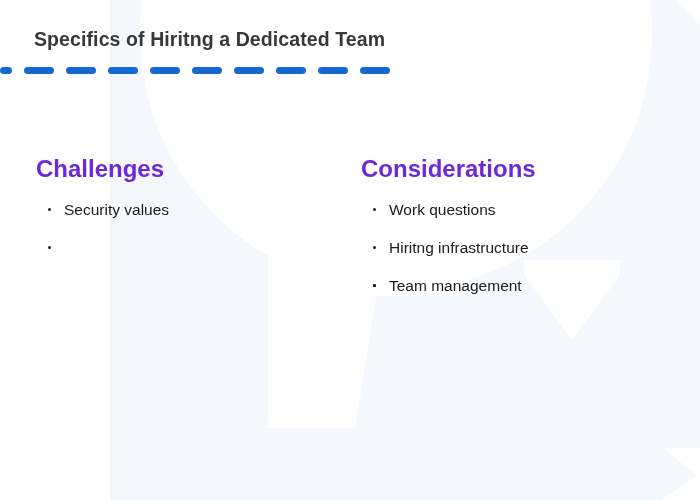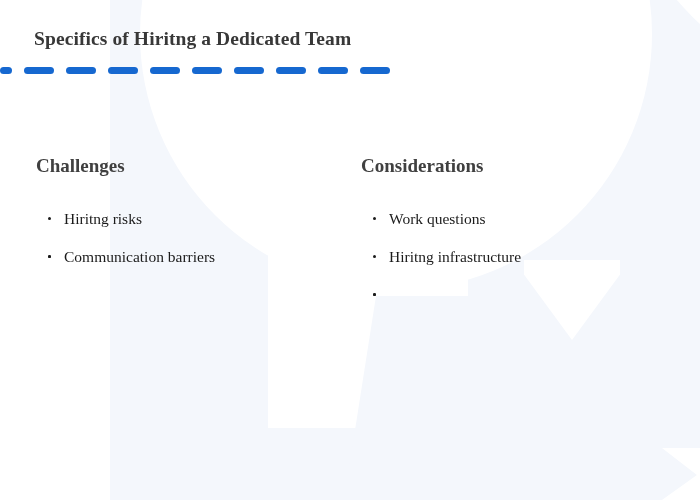--- a/index.html
+++ b/index.html
@@ -13,21 +13,20 @@
     font-family: "Liberation Sans", sans-serif;
     background: #ffffff;
     overflow: hidden;
   }
   #slide {
     position: relative;
     width: 700px;
     height: 500px;
     background: #ffffff;
     overflow: hidden;
-    font-family: Liberation Serif, serif;
   }
 
   
   .bg-layer {
     position: absolute;
     inset: 0;
     overflow: hidden;
     pointer-events: none;
   }
   
@@ -148,24 +147,24 @@
     width: 700px;
   }
   .col {
     position: absolute;
     top: 0;
   }
   .col-left  { left: 36px;  width: 290px; }
   .col-right { left: 361px; width: 310px; }
 
   .col-heading {
-    font-size: 19px;
+    font-size: 24px;
     font-weight: bold;
-    color: #404040;
-    margin: 0 0 32px 0;
+    color: #6d28d9;
+    margin: 0 0 17px 0;
     white-space: nowrap;
   }
   .bullet-list {
     list-style: none;
     margin: 0;
     padding: 0;
   }
   .bullet-item {
     position: relative;
     padding-left: 28px;
@@ -219,47 +218,44 @@
       <span class="dash d-long"></span>
     </div>
 
     <div class="columns">
 
       <div class="col col-left">
         <h2 class="col-heading">Challenges</h2>
         <ul class="bullet-list">
           <li class="bullet-item">
             <span class="bullet-dot"></span>
-            <span>Hiritng risks</span>
-          </li>
-          <li class="bullet-item">
-            <span class="bullet-dot"></span>
-          </li>
-          <li class="bullet-item">
-            <span class="bullet-dot"></span>
-            <span>Communication barriers</span>
+            <span>Security values</span>
+          </li>
+          <li class="bullet-item">
+            <span class="bullet-dot"></span>
           </li>
         </ul>
       </div>
 
       <div class="col col-right">
         <h2 class="col-heading">Considerations</h2>
         <ul class="bullet-list">
           <li class="bullet-item">
             <span class="bullet-dot"></span>
             <span>Work questions</span>
           </li>
           <li class="bullet-item">
             <span class="bullet-dot"></span>
             <span>Hiritng infrastructure</span>
           </li>
           <li class="bullet-item">
             <span class="bullet-dot"></span>
           </li>
           <li class="bullet-item">
             <span class="bullet-dot"></span>
+            <span>Team management</span>
           </li>
         </ul>
       </div>
 
     </div>
   </div>
 </div>
 
 </body></html>

